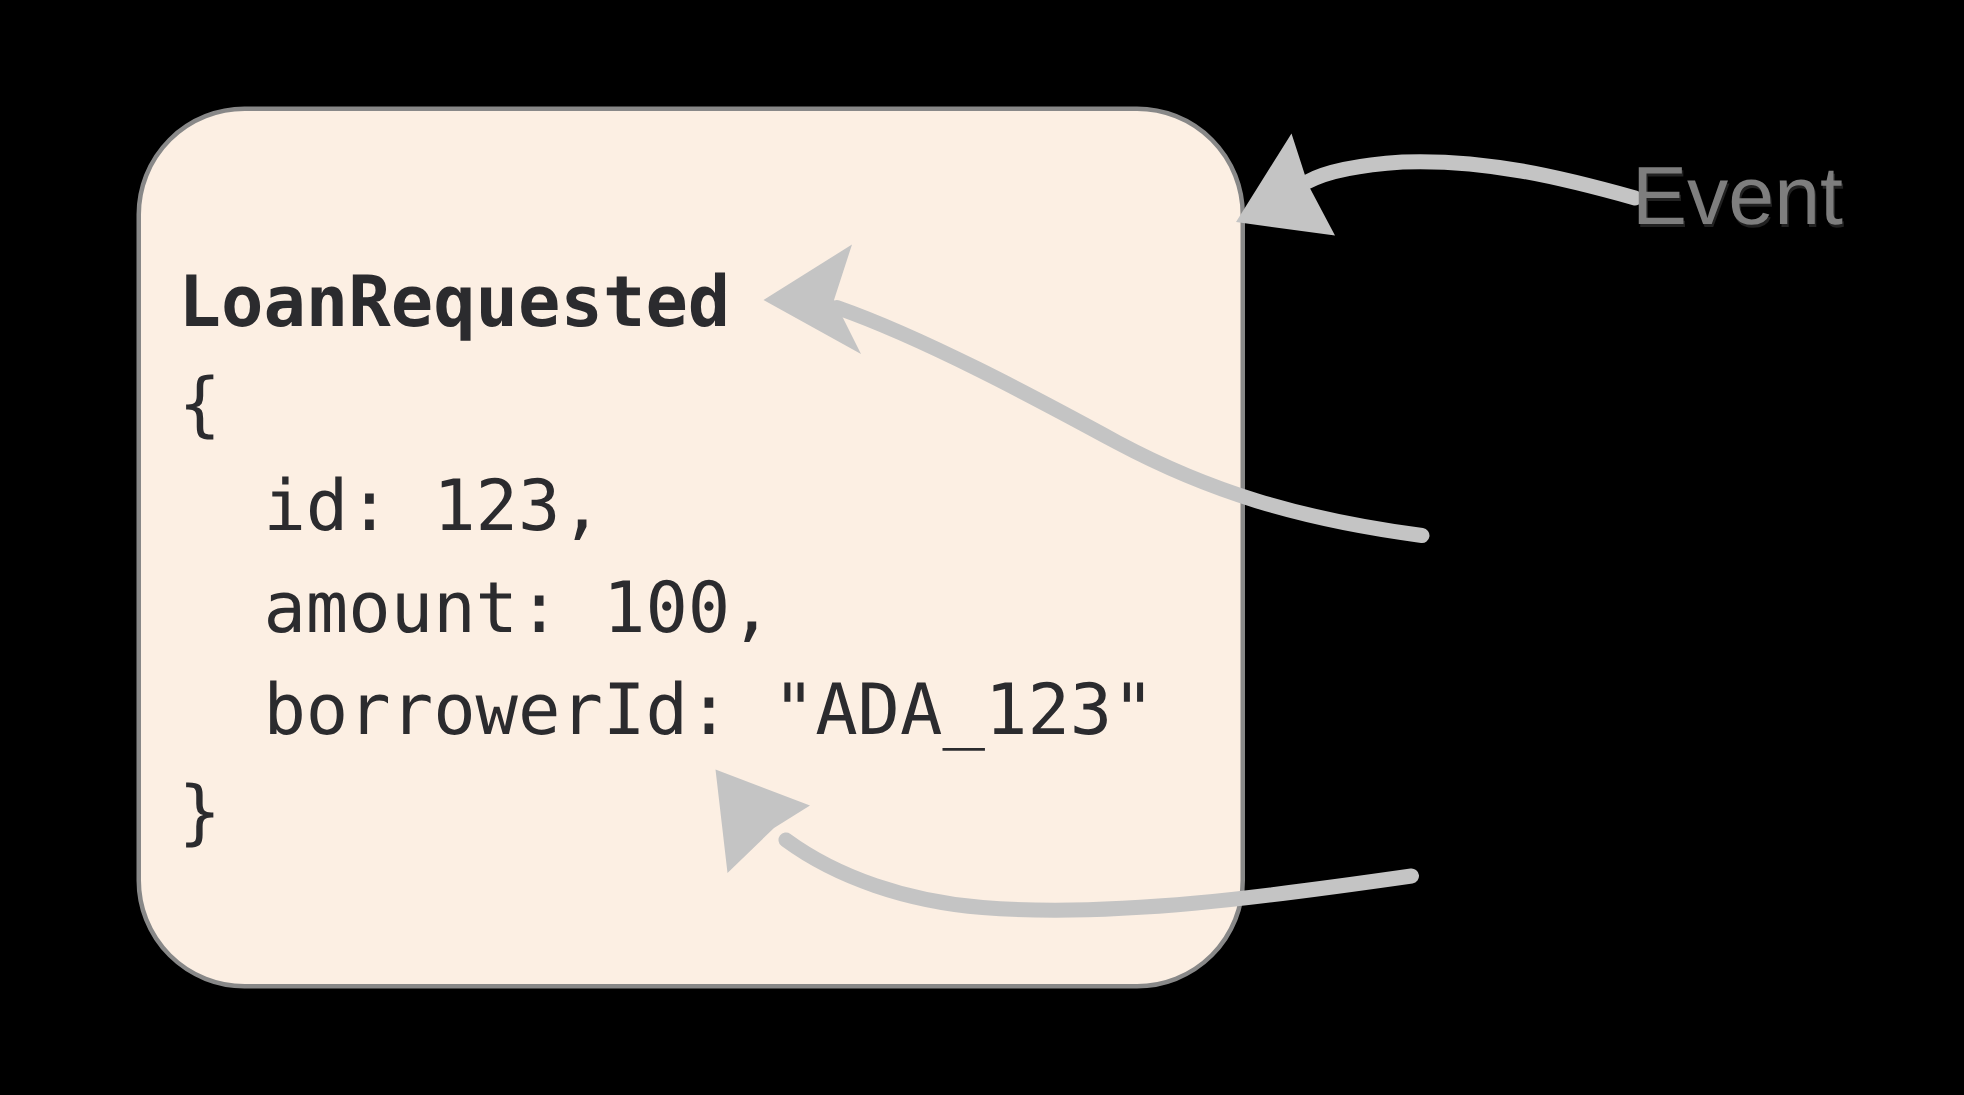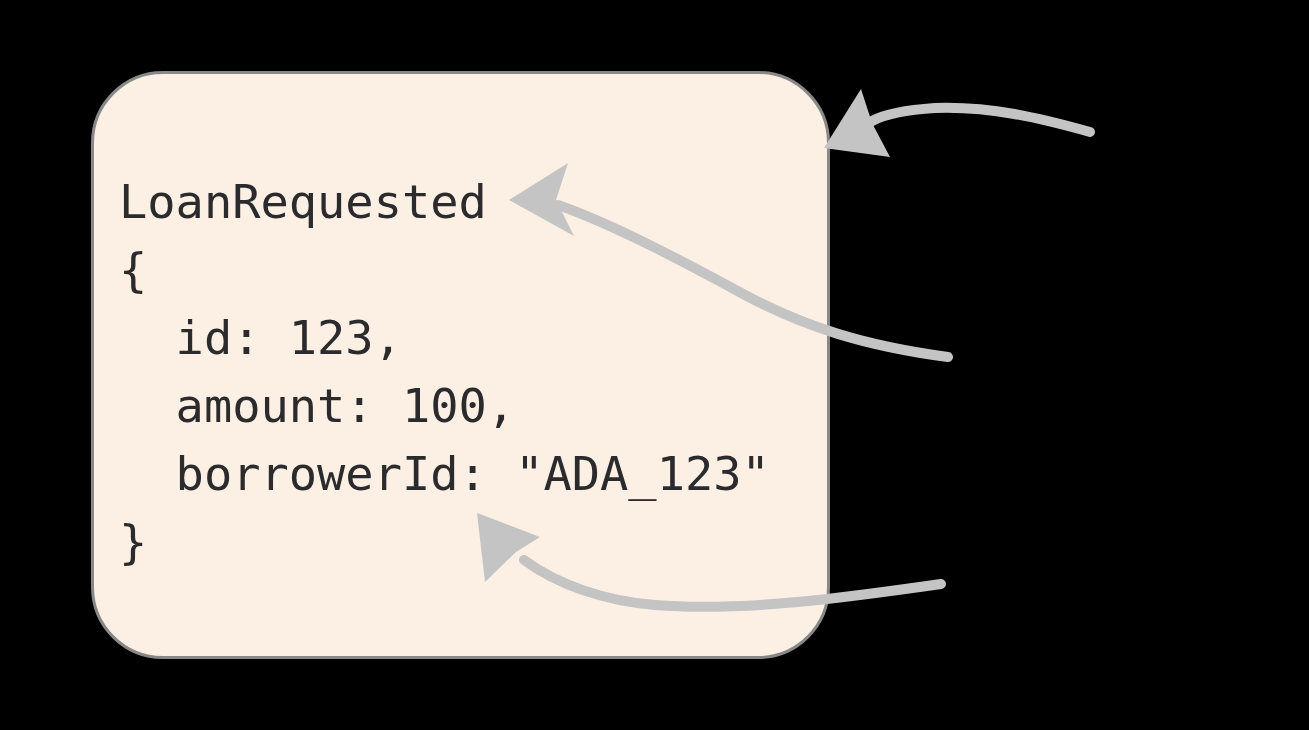--- a/index.html
+++ b/index.html
@@ -31,21 +31,21 @@
     left: 25px;
     top: 94px;
     margin: 0;
     font-family: "DejaVu Sans Mono", monospace;
     font-size: 47px;
     line-height: 68px;
     color: var(--code-text, #2b2b2e);
     white-space: pre;
   }
   .code .type-name {
-    font-weight: 400;
+    font-weight: 700;
   }
   .arrows {
     position: absolute;
     left: 0;
     top: 0;
     width: 1309px;
     height: 730px;
     pointer-events: none;
   }
   .arrow-line {
@@ -89,14 +89,15 @@
     <path class="arrow-line" d="M 1090 132 C 1040 118, 990 106, 935 108 C 905 110, 885 114, 872 121"></path>
     <polygon class="arrow-head" points="824,148 861,89 872,123 890,157"></polygon>
 
     <path class="arrow-line" d="M 948 357 C 865 346, 805 327, 745 295 C 688 264, 615 225, 558 205"></path>
     <polygon class="arrow-head" points="509,200 568,163 556,200 574,236"></polygon>
 
     <path class="arrow-line" d="M 941 584 C 850 597, 745 612, 655 605 C 605 601, 558 585, 524 560"></path>
     <polygon class="arrow-head" points="477,513 540,537 516,552 485,582"></polygon>
   </svg>
 
+  <div class="note-label lbl-event">Event</div>
 
 </div>
 
 </body></html>

